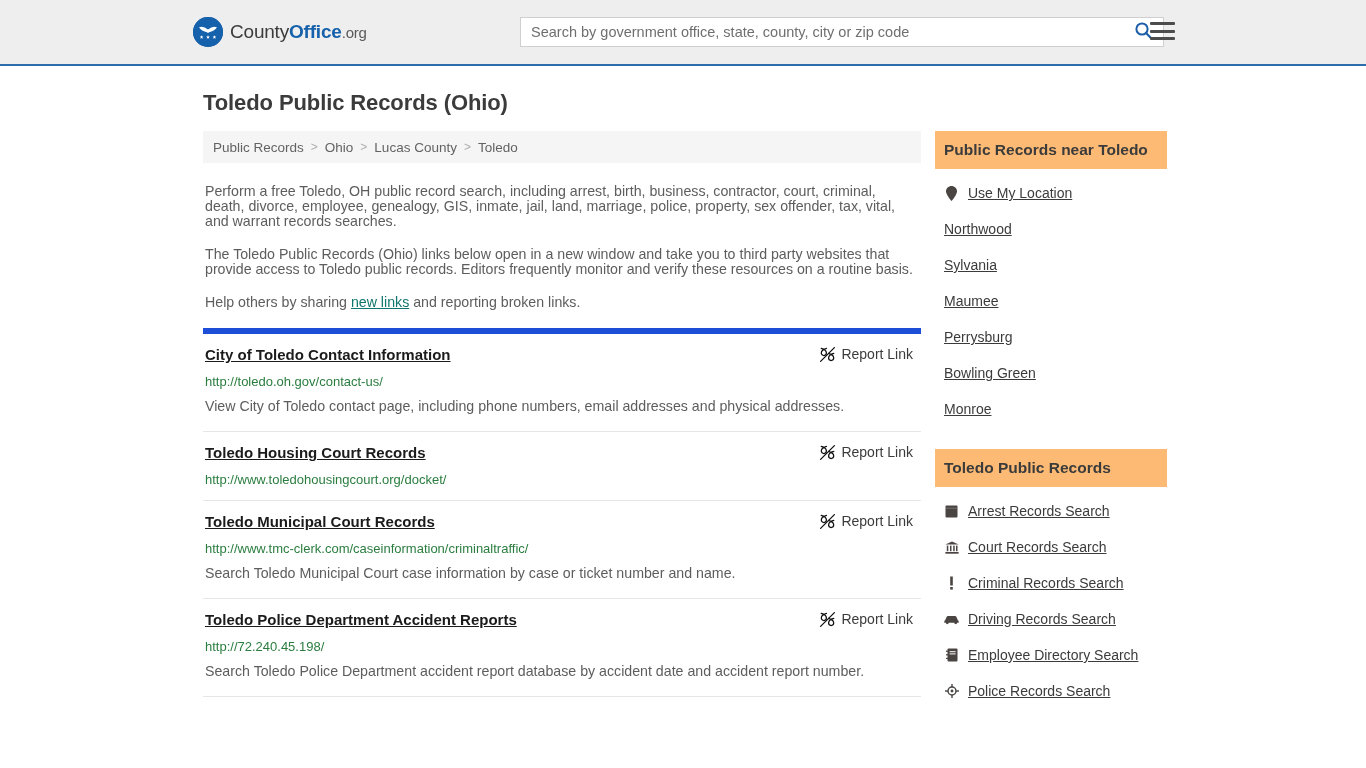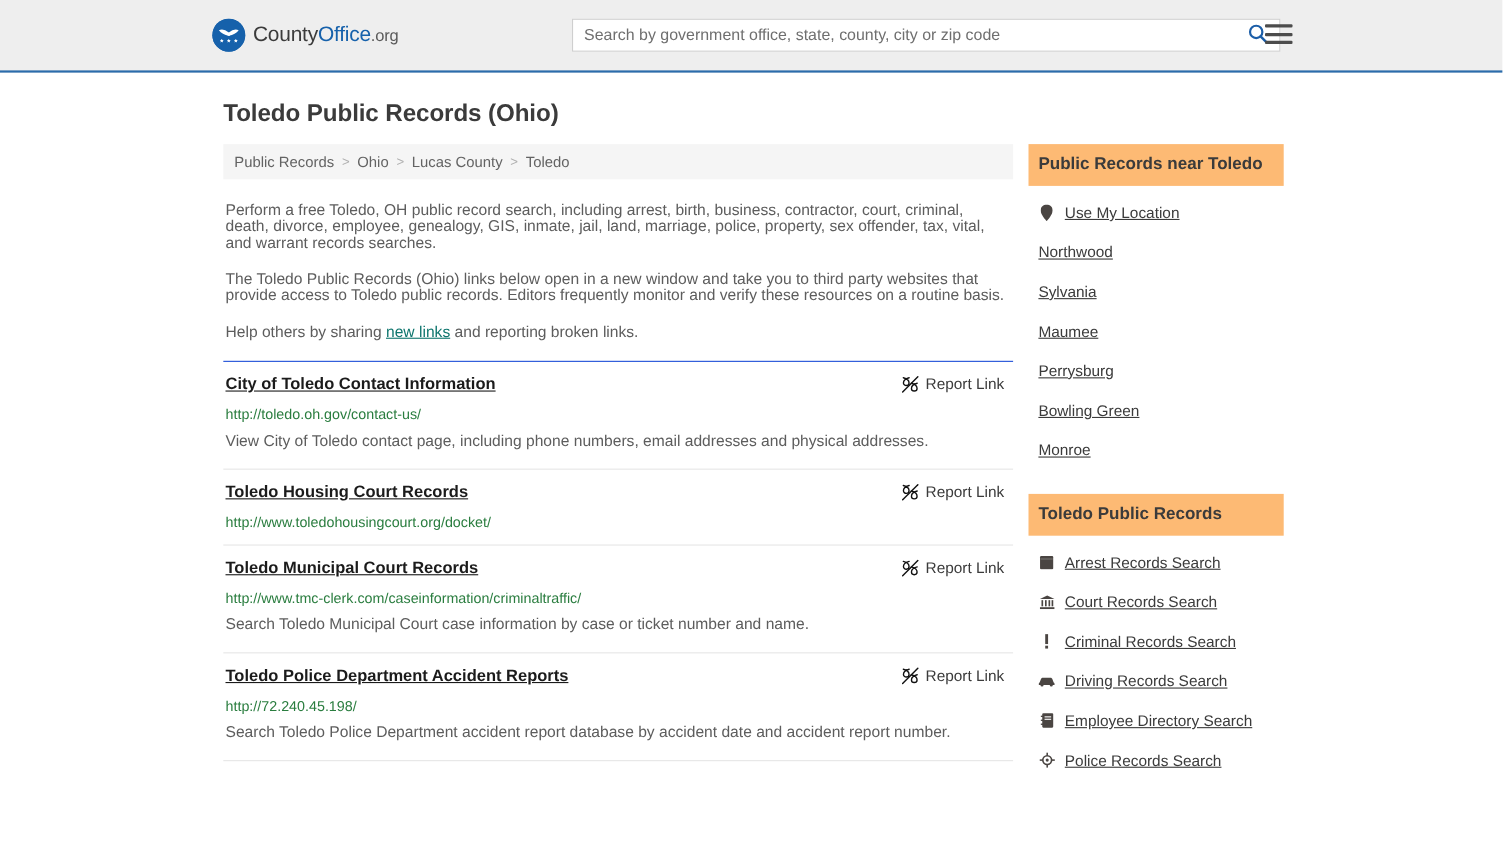--- a/index.html
+++ b/index.html
@@ -37,21 +37,21 @@
     flex: none;
     display: block;
   }
   .logo-mark svg { display: block; }
   .logo-text {
     font-size: 19px;
     letter-spacing: -0.2px;
     color: #3b3b3b;
     white-space: nowrap;
   }
-  .logo-text .b { color: #1661ab; font-weight: normal; }
+  .logo-text .b { color: #1661ab; font-weight: bold; }
   .logo-text .a { font-weight: normal; color: #3b3b3b; }
   .logo-text .org { font-size: 15px; color: #5a5a5a; }
 
   .search-wrap {
     position: absolute;
     left: 520px;
     top: 17px;
     width: 644px;
     height: 30px;
     background: #fff;
@@ -151,21 +151,21 @@
     text-decoration: underline;
     font-weight: normal;
   }
 
   
   .results { margin-top: 18px; }
   .result {
     border-top: 1px solid #e6e6e6;
     padding: 12px 2px 13px 2px;
   }
-  .result:first-child { border-top: 1px solid #1d4ed8; }
+  .result:first-child { border-top: 6px solid #1d4ed8; }
   .result-head {
     display: flex;
     align-items: flex-start;
     justify-content: space-between;
   }
   .result-title {
     font-size: 15px;
     font-weight: bold;
     color: #1b1b1b;
     text-decoration: underline;

